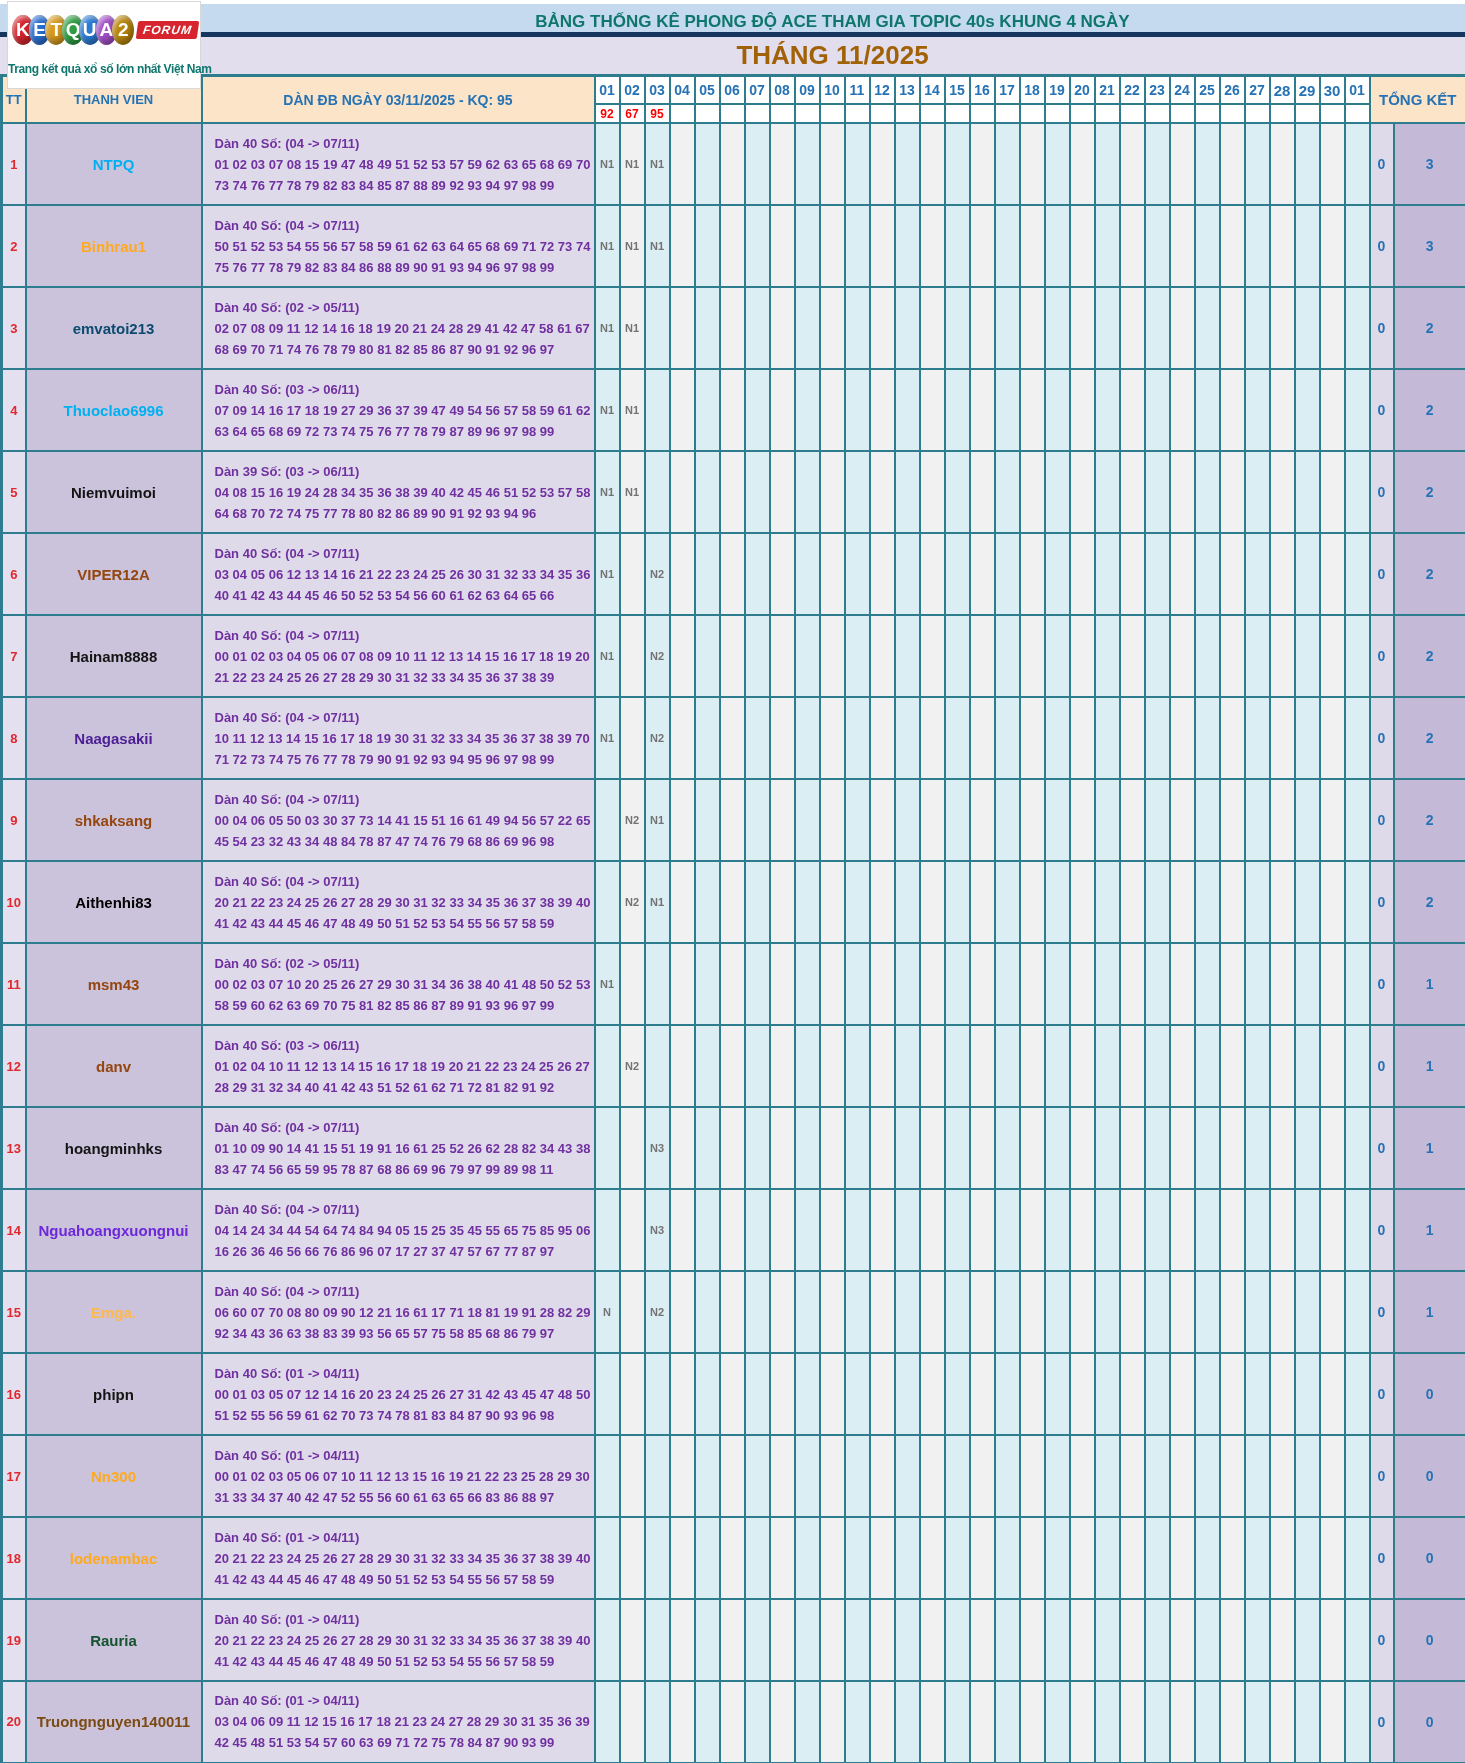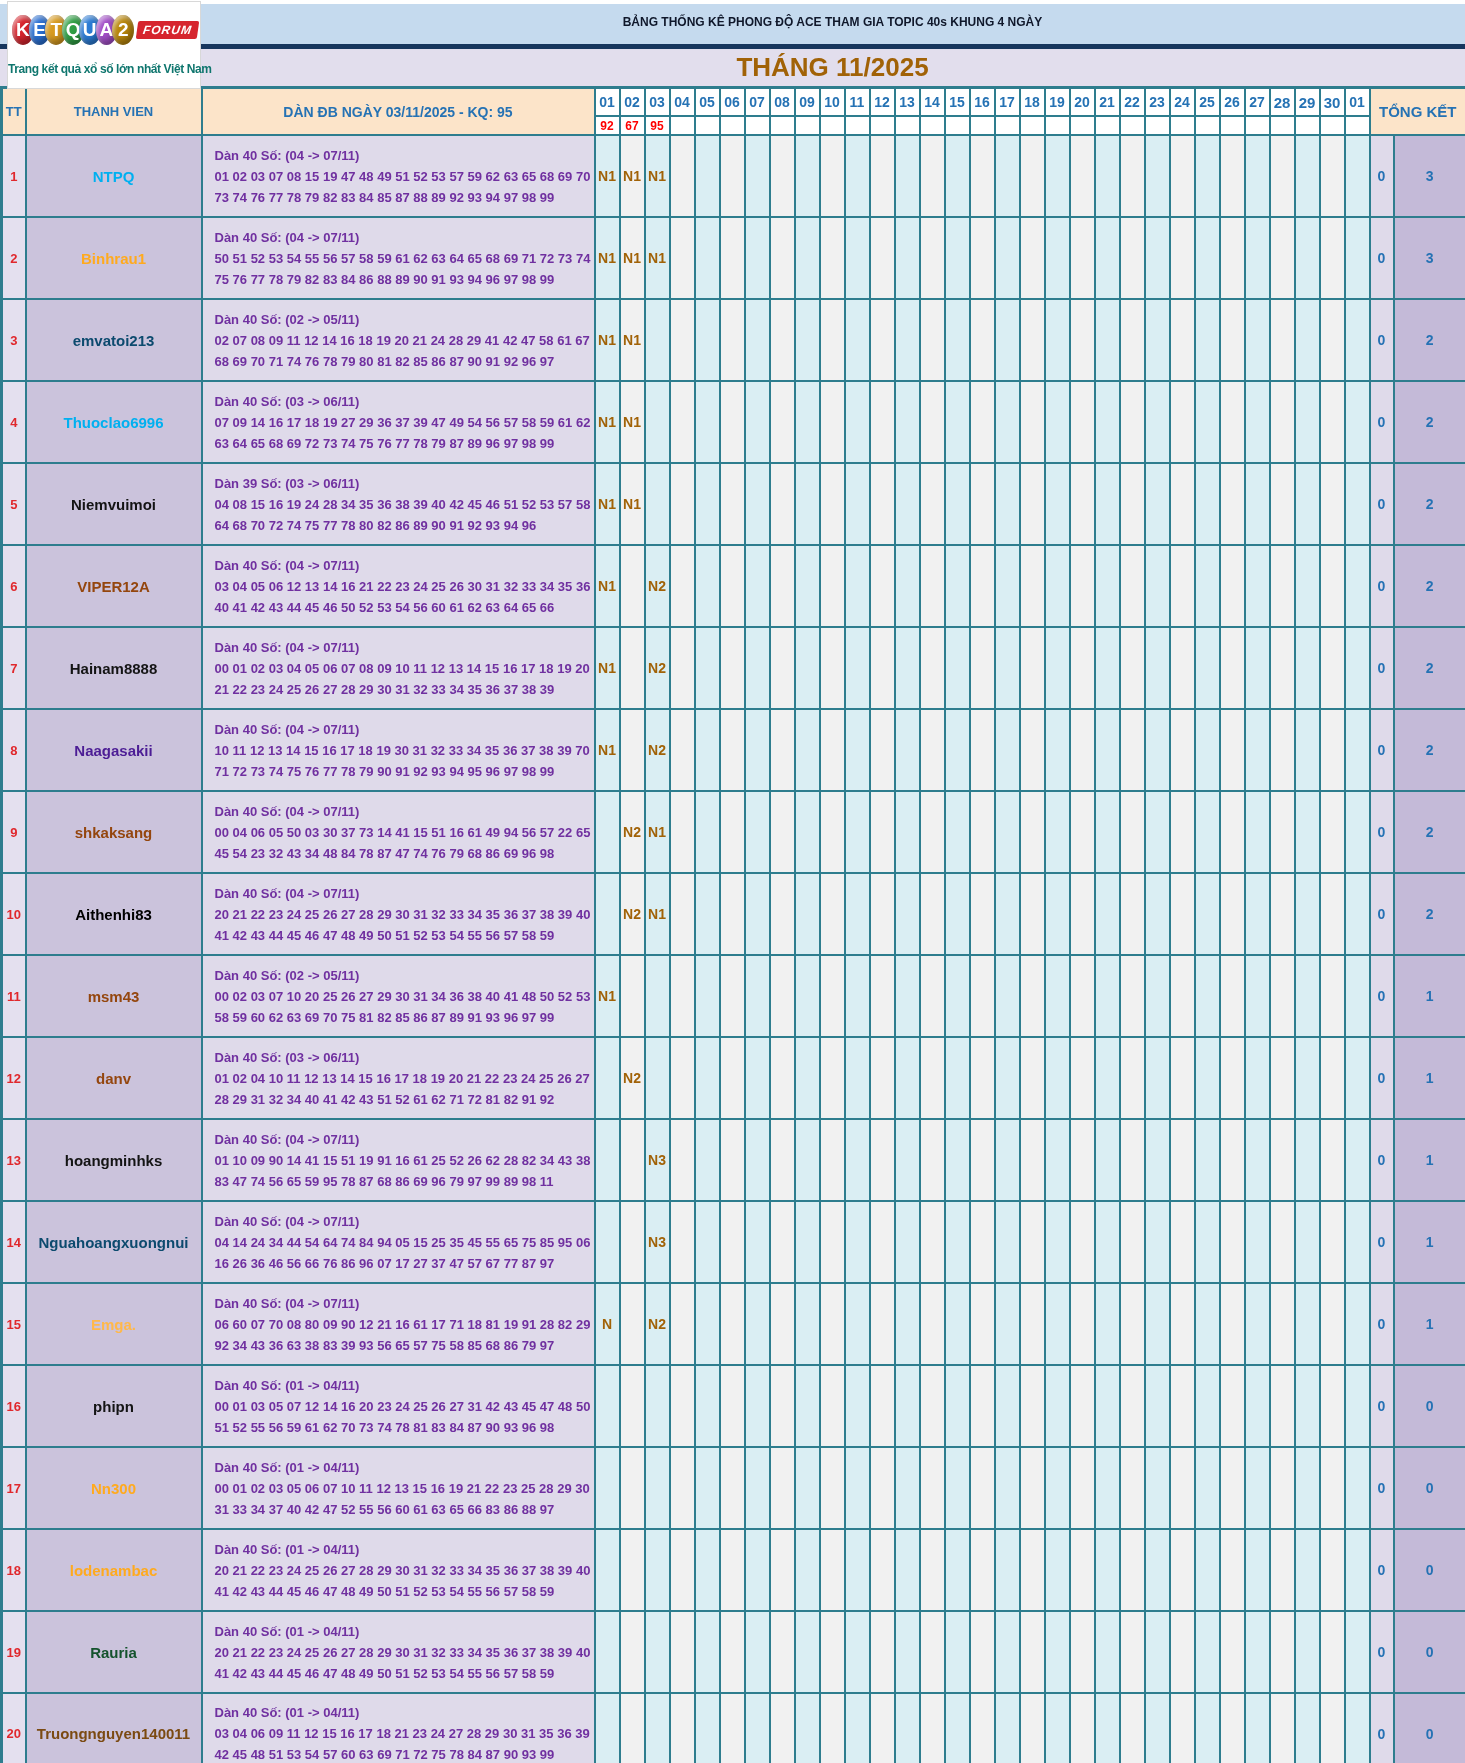--- a/index.html
+++ b/index.html
@@ -1,22 +1,22 @@
 <!DOCTYPE html>
 <html><head>
 <meta charset="utf-8">
 <style>
   html,body{margin:0;padding:0;background:#ffffff;}
   .page{position:relative;width:1465px;height:1763px;background:#fff;
         font-family:"Liberation Sans","DejaVu Sans",sans-serif;overflow:hidden;}
 
   
   .top-white{height:4px;background:#ffffff;}
-  .topbar{height:40px;line-height:36px;background:#c5daee;padding-left:200px;
-          text-align:center;font-size:12px;font-weight:bold;color:#0f172a;}
+  .topbar{height:28px;line-height:36px;background:#c5daee;padding-left:200px;
+          text-align:center;font-size:17px;font-weight:bold;color:#0f766e;}
   .navy-bar{height:5px;background:#17365d;}
   .month-row{height:37px;line-height:37px;background:#e2deed;padding-left:200px;
              text-align:center;font-size:26px;font-weight:bold;color:#a16207;}
 
   
   .logo-box{position:absolute;top:2px;left:8px;width:192px;height:86px;background:#ffffff;
             z-index:10;box-shadow:0 0 0 1px #d8d8d8;}
   .logo-row{display:flex;align-items:center;padding:6px 2px 2px 4px;height:44px;}
   .ball{display:inline-flex;align-items:center;justify-content:center;width:30px;height:30px;
         border-radius:50%;color:#fff;font-weight:bold;font-size:19px;margin-left:-5px;
@@ -44,21 +44,21 @@
 
   tbody tr{height:82px;}
   .tt-c{background:#e4e0ef;color:#e0282d;font-weight:bold;font-size:13px;
         text-align:center;vertical-align:middle;}
   .name-c{background:#cbc3dc;font-weight:bold;font-size:15px;
           text-align:center;vertical-align:middle;}
   .dan-c{background:#dfdaea;color:#7030a0;font-weight:bold;font-size:13px;
          vertical-align:middle;padding-left:12px;line-height:21px;white-space:nowrap;}
   .day-c0{background:#daeef3;}
   .day-c1{background:#f1f1f1;}
-  .mark{color:#a16207;font-weight:bold;font-size:14px;text-align:center;vertical-align:middle;}
+  .mark{color:#737373;font-weight:bold;font-size:11px;text-align:center;vertical-align:middle;}
   .tka{background:#dfdaea;color:#2572b4;font-weight:bold;font-size:14px;
        text-align:center;vertical-align:middle;}
   .tkb{background:#c4bad8;color:#2572b4;font-weight:bold;font-size:14px;
        text-align:center;vertical-align:middle;}
 </style>
 </head>
 <body>
 
 <div class="page">
 
@@ -720,21 +720,21 @@
           <td class="day-c0"></td>
           <td class="day-c1"></td>
           <td class="day-c0"></td>
           <td class="day-c1"></td>
           <td class="day-c0"></td>
           <td class="tka">0</td>
           <td class="tkb">1</td>
         </tr>
         <tr>
           <td class="tt-c">14</td>
-          <td class="name-c" style="color: #0c4a6e;">Nguahoangxuongnui</td>
+          <td class="name-c" style="color: #6d28d9;">Nguahoangxuongnui</td>
           <td class="dan-c">
             <div>Dàn 40 Số: (04 -&gt; 07/11)</div>
             <div>04 14 24 34 44 54 64 74 84 94 05 15 25 35 45 55 65 75 85 95 06</div>
             <div>16 26 36 46 56 66 76 86 96 07 17 27 37 47 57 67 77 87 97</div>
           </td>
           <td class="day-c0"></td>
           <td class="day-c1"></td>
           <td class="day-c0 mark">N3</td>
           <td class="day-c1"></td>
           <td class="day-c0"></td>

